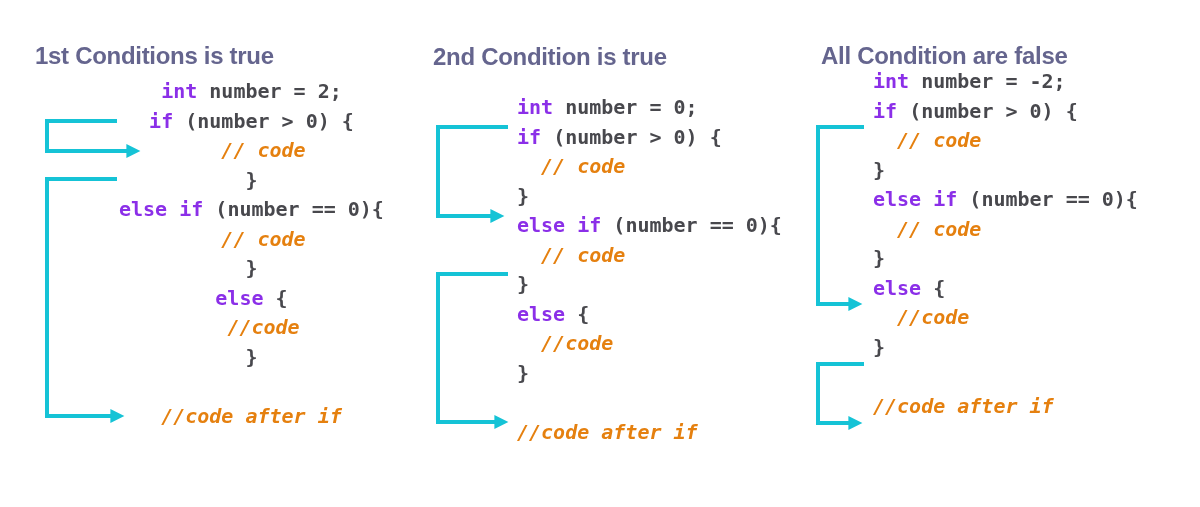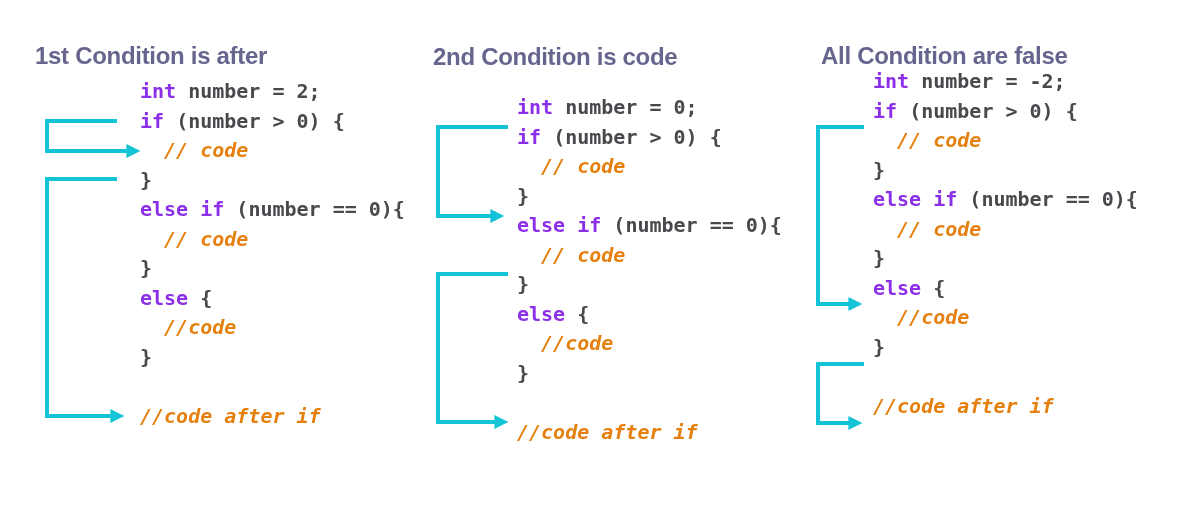--- a/index.html
+++ b/index.html
@@ -50,21 +50,21 @@
   }
   .code-line {
     height: 29.5px;
     line-height: 29.5px;
     white-space: pre;
   }
   .tok-keyword { color: var(--keyword, #8b2fe8); }
   .tok-plain   { color: var(--plain,   #48484d); }
   .tok-comment { color: var(--comment, #e5800f); font-style: italic; }
   .t1 { left: 35px;  top: 42px; }
-  .c1 { left: 140px; top: 77px; }
+  .c1 { left: 119px; top: 77px; text-align: center; }
   .t2 { left: 433px; top: 43px; }
   .c2 { left: 517px; top: 93px; }
   .t3 { left: 821px; top: 42px; }
   .c3 { left: 873px; top: 67px; }
 </style>
 </head>
 <body>
 
 <div class="canvas">
 
@@ -75,22 +75,22 @@
       </marker>
     </defs>
     <polyline class="flow" points="117,121 47,121 47,151 128,151" marker-end="url(#ah)"></polyline>
     <polyline class="flow" points="117,179 47,179 47,416 112,416" marker-end="url(#ah)"></polyline>
     <polyline class="flow" points="508,127 438,127 438,216 492,216" marker-end="url(#ah)"></polyline>
     <polyline class="flow" points="508,274 438,274 438,422 496,422" marker-end="url(#ah)"></polyline>
     <polyline class="flow" points="864,127 818,127 818,304 850,304" marker-end="url(#ah)"></polyline>
     <polyline class="flow" points="864,364 818,364 818,423 850,423" marker-end="url(#ah)"></polyline>
   </svg>
 
-  <h2 class="panel-title t1">1st Condition is after</h2>
+  <h2 class="panel-title t1">1st Conditions is true</h2>
   <div class="code-block c1"><div class="code-line"><span class="tok-keyword">int</span><span class="tok-plain"> number = 2;</span></div><div class="code-line"><span class="tok-keyword">if</span><span class="tok-plain"> (number &gt; 0) {</span></div><div class="code-line"><span class="tok-comment">  // code</span></div><div class="code-line"><span class="tok-plain">}</span></div><div class="code-line"><span class="tok-keyword">else if</span><span class="tok-plain"> (number == 0){</span></div><div class="code-line"><span class="tok-comment">  // code</span></div><div class="code-line"><span class="tok-plain">}</span></div><div class="code-line"><span class="tok-keyword">else</span><span class="tok-plain"> {</span></div><div class="code-line"><span class="tok-comment">  //code</span></div><div class="code-line"><span class="tok-plain">}</span></div><div class="code-line"></div><div class="code-line"><span class="tok-comment">//code after if</span></div></div>
 
-  <h2 class="panel-title t2">2nd Condition is code</h2>
+  <h2 class="panel-title t2">2nd Condition is true</h2>
   <div class="code-block c2"><div class="code-line"><span class="tok-keyword">int</span><span class="tok-plain"> number = 0;</span></div><div class="code-line"><span class="tok-keyword">if</span><span class="tok-plain"> (number &gt; 0) {</span></div><div class="code-line"><span class="tok-comment">  // code</span></div><div class="code-line"><span class="tok-plain">}</span></div><div class="code-line"><span class="tok-keyword">else if</span><span class="tok-plain"> (number == 0){</span></div><div class="code-line"><span class="tok-comment">  // code</span></div><div class="code-line"><span class="tok-plain">}</span></div><div class="code-line"><span class="tok-keyword">else</span><span class="tok-plain"> {</span></div><div class="code-line"><span class="tok-comment">  //code</span></div><div class="code-line"><span class="tok-plain">}</span></div><div class="code-line"></div><div class="code-line"><span class="tok-comment">//code after if</span></div></div>
 
   <h2 class="panel-title t3">All Condition are false</h2>
   <div class="code-block c3"><div class="code-line"><span class="tok-keyword">int</span><span class="tok-plain"> number = -2;</span></div><div class="code-line"><span class="tok-keyword">if</span><span class="tok-plain"> (number &gt; 0) {</span></div><div class="code-line"><span class="tok-comment">  // code</span></div><div class="code-line"><span class="tok-plain">}</span></div><div class="code-line"><span class="tok-keyword">else if</span><span class="tok-plain"> (number == 0){</span></div><div class="code-line"><span class="tok-comment">  // code</span></div><div class="code-line"><span class="tok-plain">}</span></div><div class="code-line"><span class="tok-keyword">else</span><span class="tok-plain"> {</span></div><div class="code-line"><span class="tok-comment">  //code</span></div><div class="code-line"><span class="tok-plain">}</span></div><div class="code-line"></div><div class="code-line"><span class="tok-comment">//code after if</span></div></div>
 
 </div>
 
 </body></html>

